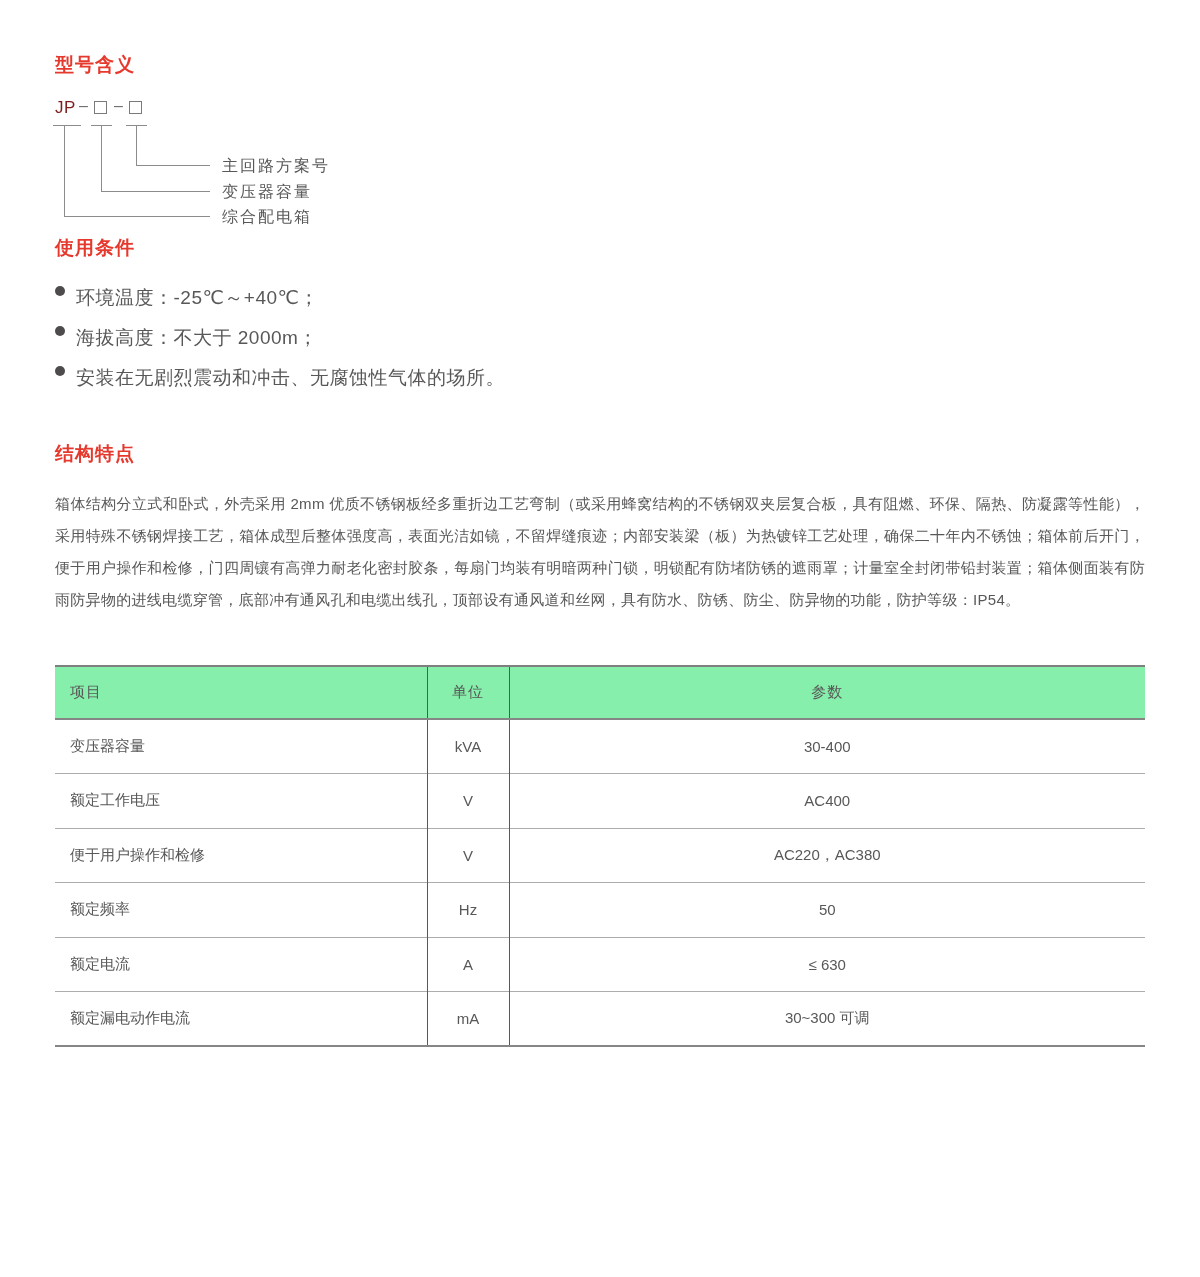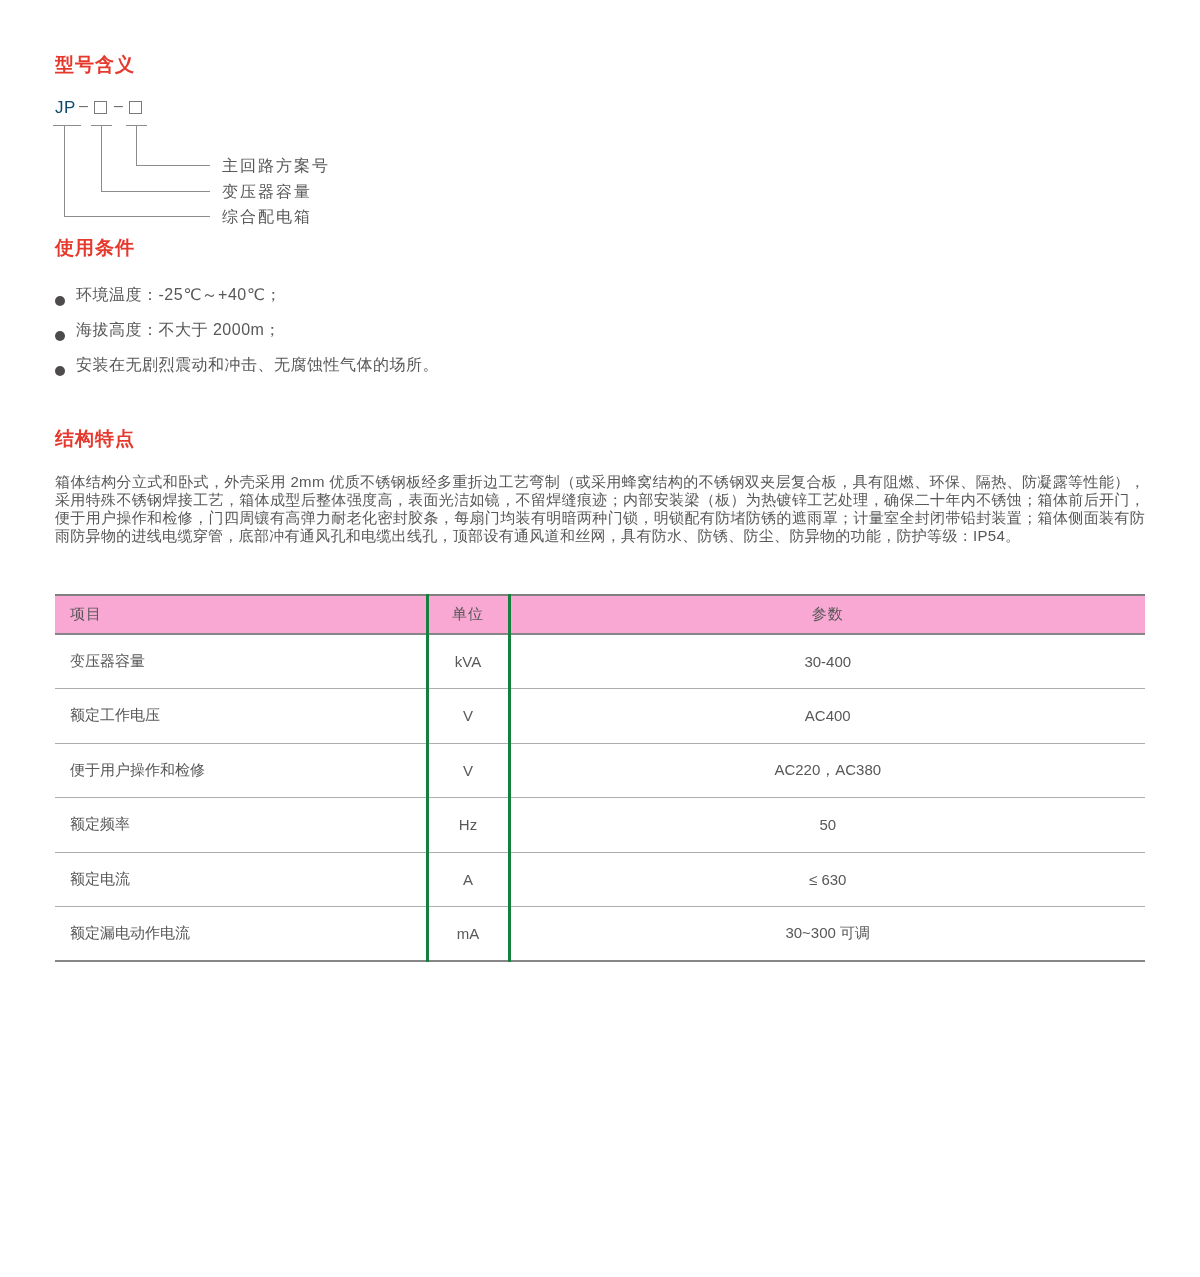--- a/index.html
+++ b/index.html
@@ -20,21 +20,21 @@
   }
 
   
   .model-section { margin-bottom: 0; }
   .model-diagram {
     position: relative;
     height: 137px;
     margin-top: 20px;
     width: 600px;
   }
-  .code-el { position: absolute; color: #0c4a6e; }
+  .code-el { position: absolute; color: #7f1d1d; }
   .code-prefix { left: 0; top: 0; font-size: 17px; letter-spacing: 0.5px; }
   .code-dash1 { left: 24px; top: -1px; font-size: 16px; color: #6e6e6e; }
   .code-dash2 { left: 59px; top: -1px; font-size: 16px; color: #6e6e6e; }
   .code-box {
     position: absolute; top: 3px;
     width: 13px; height: 13px;
     border: 1px solid #7a7a7a;
     background: #fff;
   }
   .code-box-1 { left: 39px; }
@@ -64,40 +64,40 @@
   }
   .diagram-label-1 { top: 58px; }
   .diagram-label-2 { top: 84px; }
   .diagram-label-3 { top: 109px; }
 
   
   .usage-section { }
   .usage-list { margin-top: 24px; list-style: none; }
   .usage-item {
     display: flex;
-    align-items: flex-end;
-    font-size: 16px;
+    align-items: flex-start;
+    font-size: 19px;
     margin-bottom: 14px;
     letter-spacing: 0.5px;
   }
   .bullet-dot {
     flex: 0 0 auto;
     width: 10px; height: 10px;
     border-radius: 50%;
     background: #4d4b4b;
     margin-right: 11px;
     margin-top: 1px;
   }
 
   
   .structure-section { margin-top: 50px; }
   .structure-paragraph {
     margin-top: 21px;
     font-size: 15px;
-    line-height: 18px;
+    line-height: 32px;
     text-align: justify;
     letter-spacing: 0.3px;
     color: #595757;
   }
 
   
   .params-section { margin-top: 49px; }
   .params-table {
     margin-top: 27px;
     width: 1090px;
@@ -105,38 +105,38 @@
     table-layout: fixed;
     font-size: 15px;
     color: #595757;
     border-top: 2px solid #7f7f7f;
     border-bottom: 2px solid #868686;
   }
   .params-table col.col-item  { width: 372px; }
   .params-table col.col-unit  { width: 82px; }
   .params-table col.col-value { width: 636px; }
   .params-table thead tr {
-    background: #f9a8d4;
-    height: 39px;
+    background: #86efac;
+    height: 53px;
   }
   .params-table thead th {
     font-weight: 400;
     border-bottom: 2px solid #868686;
     letter-spacing: 1px;
   }
   .params-table th.cell-item, .params-table td.cell-item {
     text-align: left;
     padding-left: 15px;
   }
   .params-table th.cell-unit, .params-table td.cell-unit,
   .params-table th.cell-value, .params-table td.cell-value {
     text-align: center;
   }
   .params-table th + th, .params-table td + td {
-    border-left: 3px solid #15803d;
+    border-left: 1px solid #15803d;
   }
   .params-table tbody tr { height: 54.5px; }
   .params-table tbody tr + tr td { border-top: 1px solid #adadad; }
 </style>
 </head>
 <body>
 
 <div class="page">
 
   <section class="model-section">

